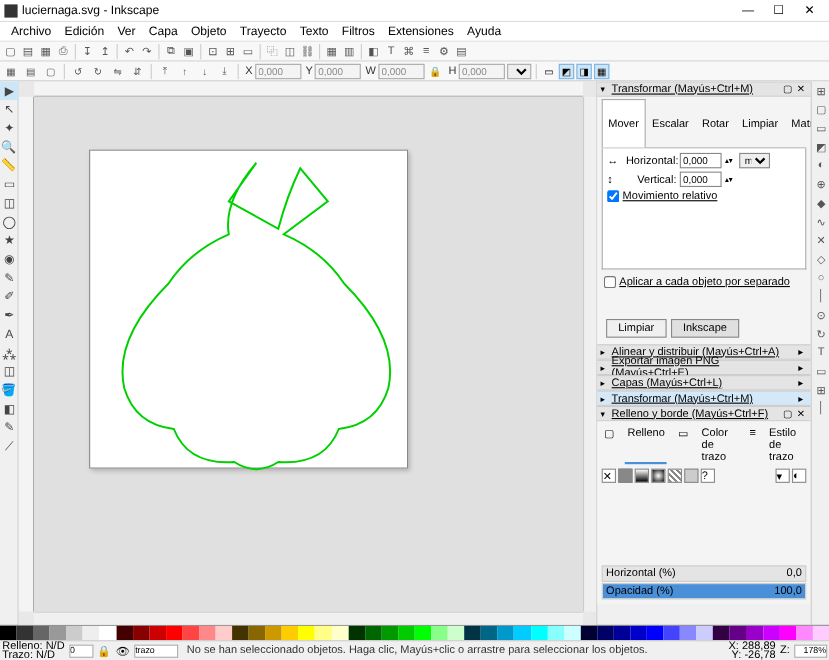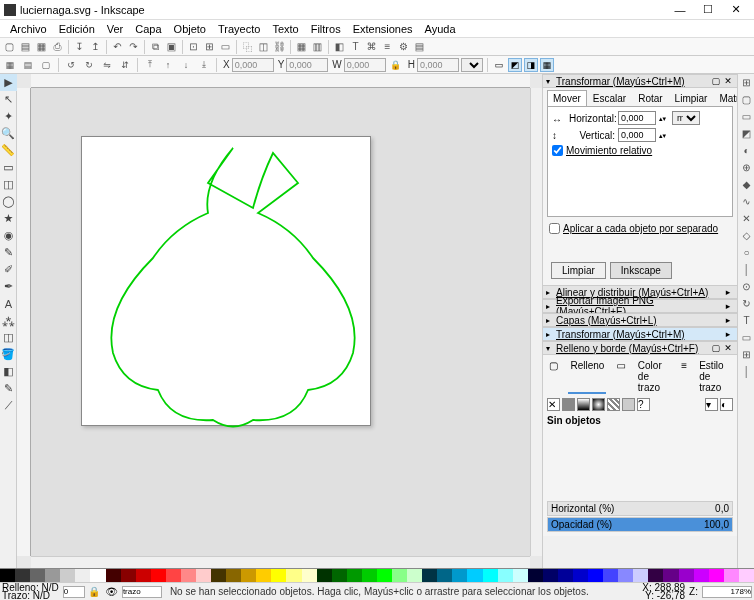--- a/index.html
+++ b/index.html
@@ -35,21 +35,21 @@
 .scroll-v{position:absolute;top:14px;right:0;bottom:12px;width:12px;background:#f0f0f0;border-left:1px solid #ccc;}
 .snap-col{width:17px;background:#f0f0f0;border-left:1px solid #ccc;display:flex;flex-direction:column;}
 .snap-col .tool{width:17px;height:17px;display:flex;align-items:center;justify-content:center;font-size:10px;color:#555;}
 .panels{width:195px;background:#f0f0f0;border-left:1px solid #ccc;display:flex;flex-direction:column;}
 .panel-header{height:14px;background:#e4e4e4;border-top:1px solid #ccc;border-bottom:1px solid #ccc;display:flex;align-items:center;padding:0 3px;font-size:10px;cursor:pointer;}
 .panel-header .arrow{width:10px;font-size:8px;}
 .panel-header .lbl{flex:1;text-decoration:underline;}
 .panel-header .pbtn{width:12px;font-size:9px;text-align:center;}
 .transform-body{background:#f4f4f4;padding:2px 4px;}
 .tf-tabs{display:flex;border-bottom:1px solid #aaa;}
-.tf-tab{padding:2px 5px;font-size:10px;cursor:pointer;border:1px solid transparent;border-bottom:none;}
+.tf-tab{padding:16px 5px;font-size:10px;cursor:pointer;border:1px solid transparent;border-bottom:none;}
 .tf-tab.active{background:#fff;border-color:#aaa;}
 .tf-content{background:#fff;border:1px solid #aaa;border-top:none;padding:4px;min-height:110px;}
 .tf-row{display:flex;align-items:center;gap:3px;margin-bottom:3px;}
 .tf-row .ico{width:14px;font-size:10px;}
 .tf-row label{width:46px;font-size:10px;text-align:right;}
 .tf-row input[type=text]{width:38px;height:14px;border:1px solid #888;font-size:9px;padding:0 2px;}
 .tf-row .spin{width:10px;font-size:7px;line-height:7px;}
 .tf-row select{width:28px;height:14px;border:1px solid #888;font-size:9px;}
 .chk-row{display:flex;align-items:center;gap:3px;margin-top:2px;font-size:10px;text-decoration:underline;}
 .chk-row input{width:11px;height:11px;}
@@ -67,21 +67,21 @@
 .slider-row .lbl{flex:1;}
 .slider-row .val{width:30px;text-align:right;}
 .slider-row.filled{background:linear-gradient(to right,#4a90d9 100%,#fff 0);}
 .palette{height:14px;display:flex;border-top:1px solid #888;}
 .pal-c{flex:1;height:14px;}
 .statusbar{height:18px;background:#f0f0f0;border-top:1px solid #ccc;display:flex;align-items:center;font-size:9px;padding:0 2px;gap:4px;}
 .statusbar .fill-info{display:flex;flex-direction:column;line-height:8px;font-size:8px;}
 .statusbar .stat-in{width:22px;height:12px;border:1px solid #aaa;font-size:8px;}
 .statusbar .msg{flex:1;color:#333;padding-left:4px;}
 .statusbar .coords{display:flex;flex-direction:column;line-height:8px;font-size:8px;text-align:right;width:54px;}
-.statusbar .zoom{width:50px;height:12px;border:1px solid #aaa;font-size:8px;text-align:right;}
+.statusbar .zoom{width:30px;height:12px;border:1px solid #aaa;font-size:8px;text-align:right;}
 </style>
 </head>
 <body>
 
 <div class="titlebar">
   <div class="app-icon"></div>
   <div class="title">luciernaga.svg - Inkscape</div>
   <div class="win-btn">—</div>
   <div class="win-btn">☐</div>
   <div class="win-btn">✕</div>
@@ -288,21 +288,20 @@
         <div class="sw" style="background:#888;"></div>
         <div class="sw" style="background:linear-gradient(#fff,#000);"></div>
         <div class="sw" style="background:radial-gradient(#fff,#000);"></div>
         <div class="sw" style="background:repeating-linear-gradient(45deg,#888,#888 2px,#fff 2px,#fff 4px);"></div>
         <div class="sw" style="background:#ccc;"></div>
         <div class="sw" style="background:#fff;">?</div>
         <div style="flex:1"></div>
         <div class="sw" style="background:#fff;">▾</div>
         <div class="sw" style="background:#fff;">◐</div>
       </div>
-      <div class="no-obj">Sin objetos</div>
       <div style="height:70px"></div>
       <div class="slider-row">
         <span class="lbl">Horizontal (%)</span>
         <span class="val">0,0</span>
       </div>
       <div class="slider-row filled">
         <span class="lbl">Opacidad (%)</span>
         <span class="val">100,0</span>
       </div>
     </div>

